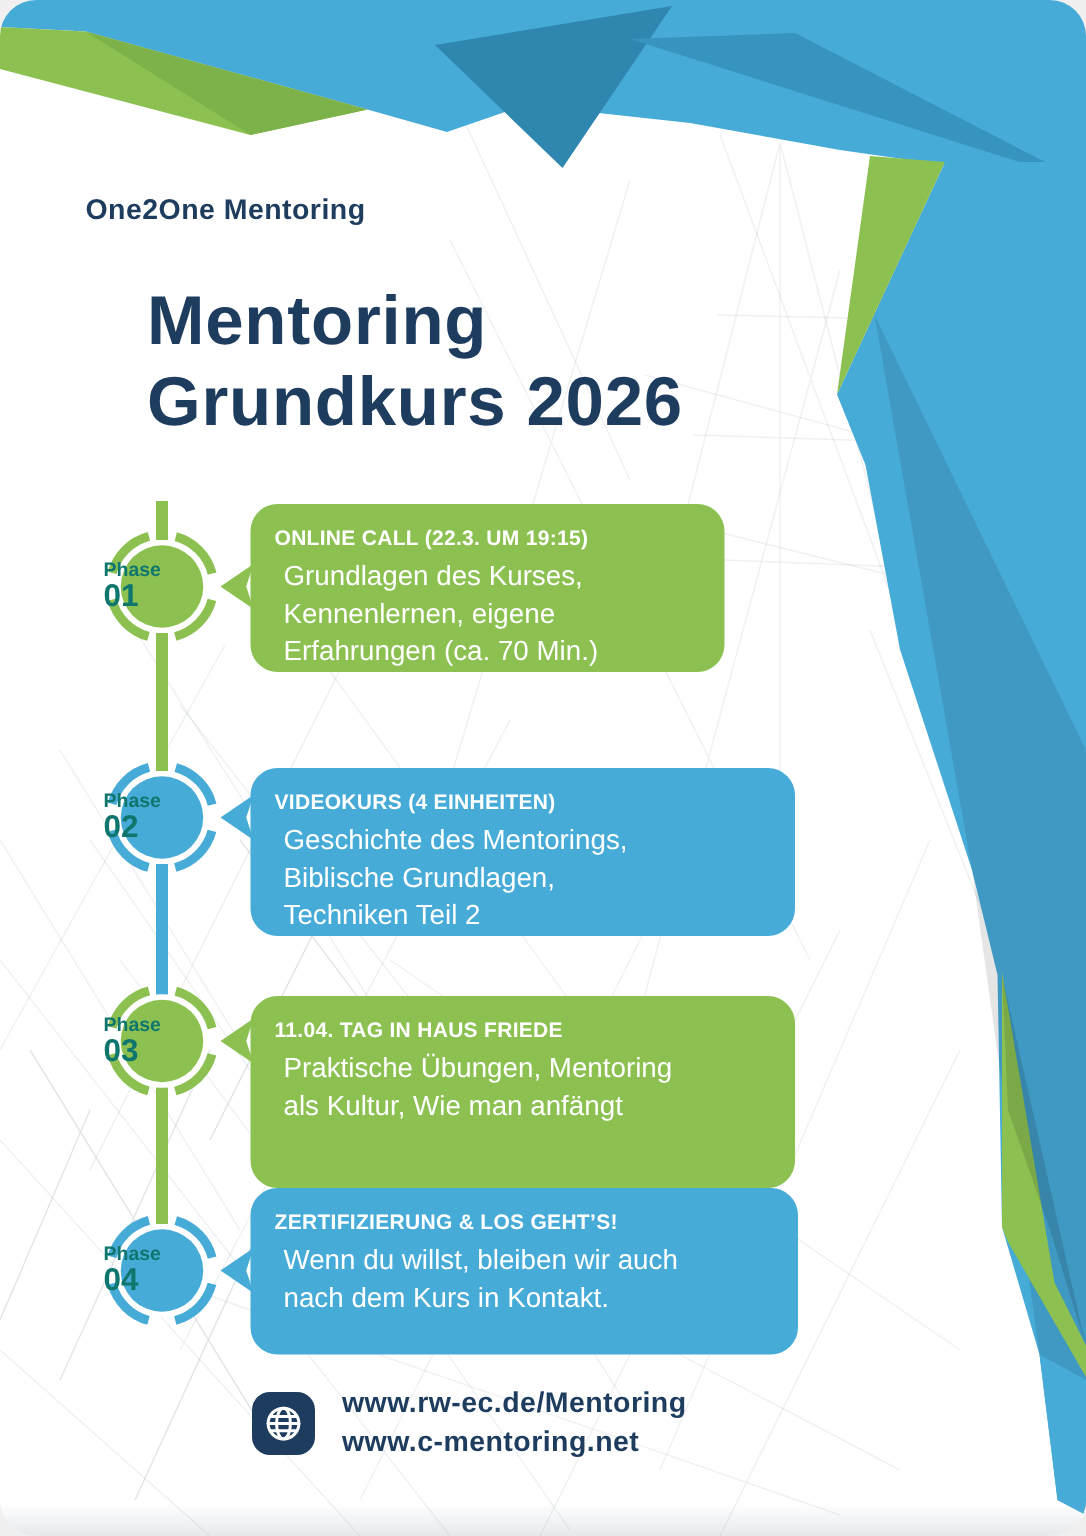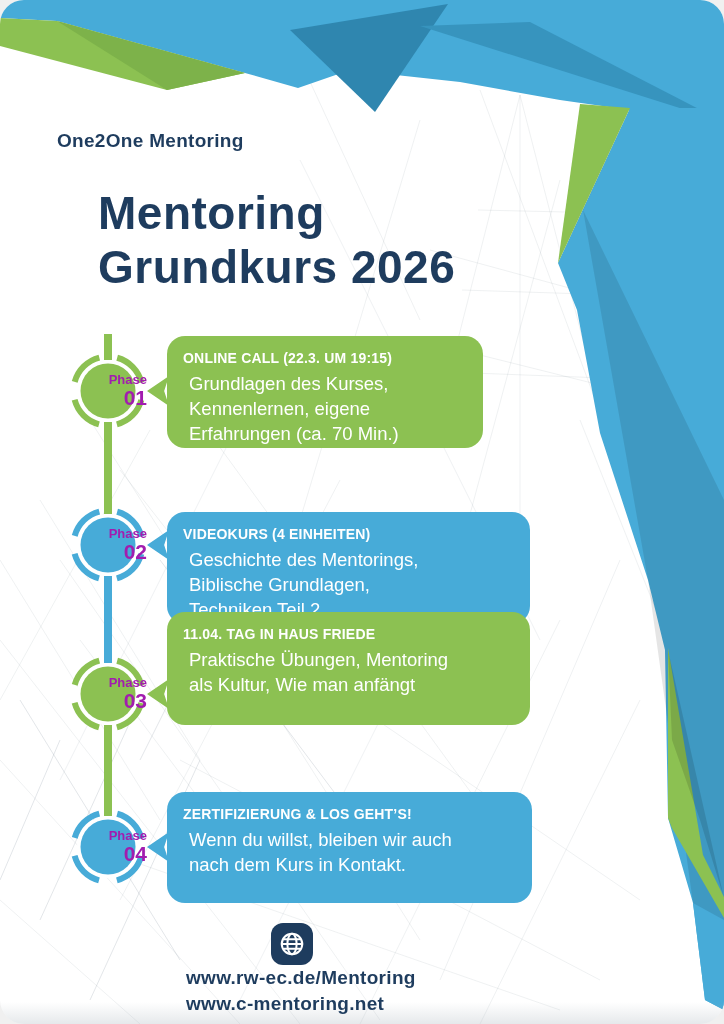--- a/index.html
+++ b/index.html
@@ -28,21 +28,21 @@
   .stem-stub{top:334px; height:26px;}
   .stem-1{top:422px; height:92px;}
   .stem-2{top:576px; height:87px;}
   .stem-3{top:725px; height:91px;}
 
   
   .badge{position:absolute; left:69px; width:78px; height:78px;}
   .badge svg{position:absolute; left:0; top:0;}
   .badge .badge-text{
     position:absolute; inset:0; display:flex; flex-direction:column;
-    align-items:flex-end; justify-content:center; color:#a21caf; text-align:center;
+    align-items:flex-start; justify-content:center; color:#0f766e; text-align:center;
   }
   .badge .badge-label{font-size:13px; font-weight:bold; line-height:14px;}
   .badge .badge-number{font-size:21px; font-weight:bold; line-height:22px;}
   .badge-1{top:352px;} .badge-2{top:506px;} .badge-3{top:655px;} .badge-4{top:808px;}
 
   
   .pointer{
     position:absolute; left:147px; width:22px; height:30px;
     clip-path:polygon(0% 50%, 100% 0%, 78% 50%, 100% 100%);
   }
@@ -50,27 +50,27 @@
   .pointer-1{top:376px;} .pointer-2{top:530px;} .pointer-3{top:679px;} .pointer-4{top:832px;}
 
   
   .card{
     position:absolute; left:167px; border-radius:18px; color:#fff;
     padding:14px 12px 12px 16px; box-sizing:border-box;
   }
   .card.green{background:#8CC152;} .card.blue{background:#47ABD8;}
   .card-1{top:336px; width:316px; height:112px;}
   .card-2{top:512px; width:363px; height:112px;}
-  .card-3{top:612px; width:363px; height:113px;}
+  .card-3{top:664px; width:363px; height:128px;}
   .card-4{top:792px; width:365px; height:111px;}
   .card-heading{font-size:14px; font-weight:bold; letter-spacing:0.2px; margin-bottom:5px;}
   .card-body{font-size:18.5px; line-height:25px; padding-left:6px; white-space:pre-line;}
 
   
-  .footer{position:absolute; left:168px; top:923px; display:flex; align-items:center;flex-direction:column;}
+  .footer{position:absolute; left:168px; top:923px; display:flex; align-items:center;}
   .globe-badge{
     width:42px; height:42px; background:#1E3C5E; border-radius:12px;
     display:flex; align-items:center; justify-content:center; flex:0 0 auto;
   }
   .footer-links{margin-left:18px; color:#1E3C5E; font-weight:bold;
     font-size:19px; line-height:26px; letter-spacing:0.3px;}
 </style>
 </head>
 <body>
 

